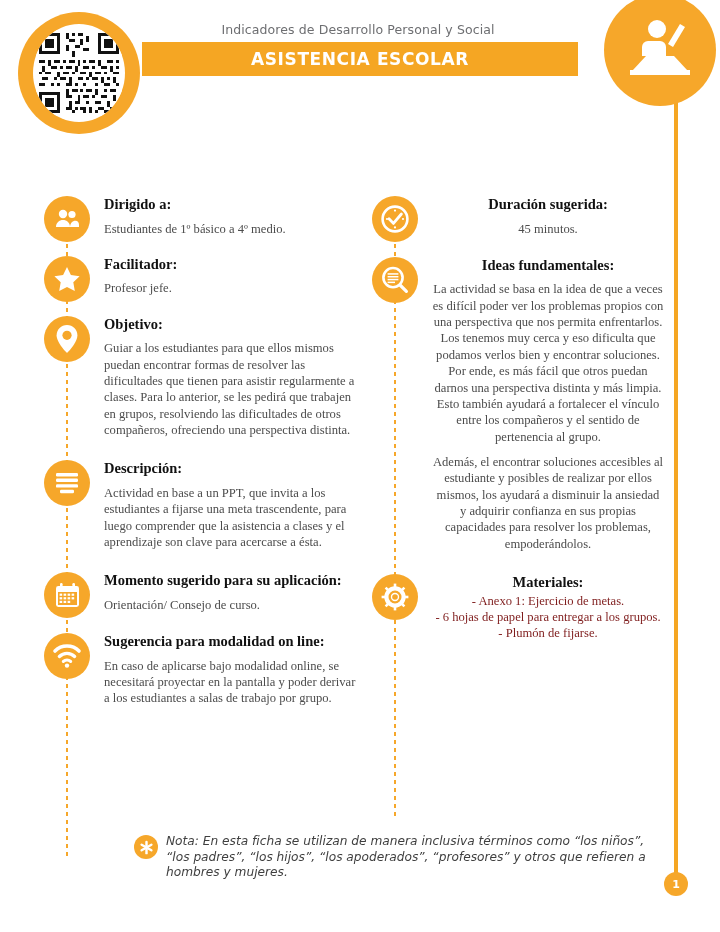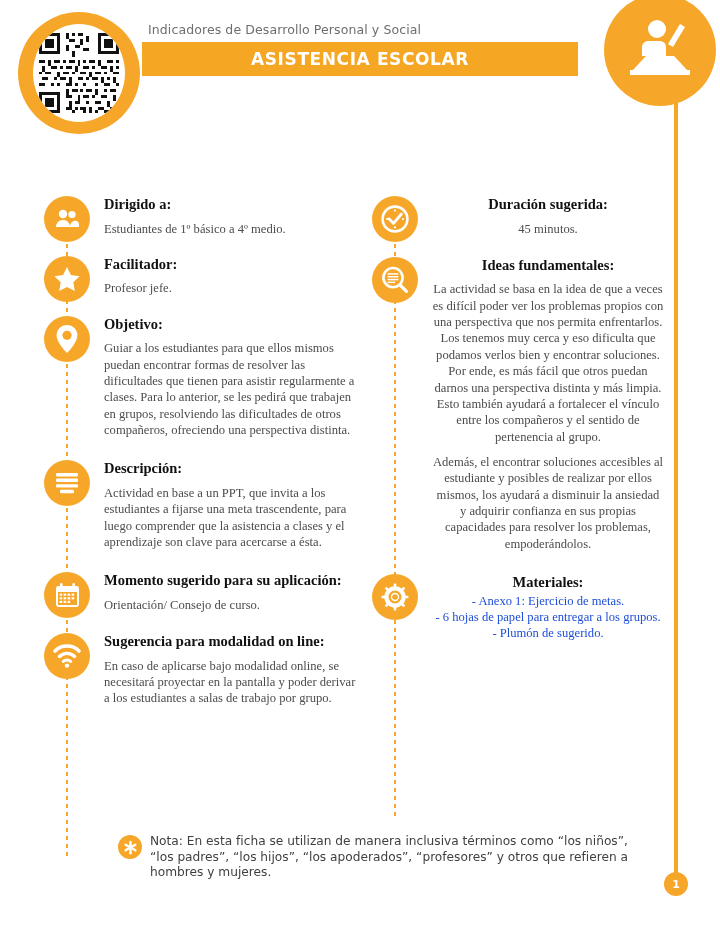--- a/index.html
+++ b/index.html
@@ -41,21 +41,21 @@
 
   .hero-icon{
     position:absolute;left:604px;top:-6px;width:112px;height:112px;
     border-radius:50%;background:#f6a72a;
     display:flex;align-items:center;justify-content:center;
   }
   .hero-icon svg{display:block;}
 
   .kicker{
     position:absolute;left:148px;top:22px;width:420px;
-    font-size:12.5px;color:#6d6e71;
+    text-align:center;font-size:12.5px;color:#6d6e71;
     letter-spacing:.1px;
   }
   .banner{
     position:absolute;left:148px;top:42px;width:424px;height:34px;
     background:#f5a623;
     display:flex;align-items:center;justify-content:center;
   }
   .banner span{
     color:#ffffff;font-size:17px;font-weight:bold;letter-spacing:.6px;
   }
@@ -93,35 +93,35 @@
     margin:0 0 2px 0;padding:0;
     font-size:14.5px;font-weight:bold;color:#111;line-height:1.14;
   }
   .entry p{
     margin:8px 0 0 0;padding:0;
     font-size:12.6px;line-height:1.3;color:#4c4c4c;
   }
   .entry p + p{margin-top:9px;}
   .entry ul{margin:0;padding:0;list-style:none;}
   .entry ul li{
-    font-size:12.6px;line-height:1.3;color:#1d4ed8;
+    font-size:12.6px;line-height:1.3;color:#7f1d1d;
     padding-left:9px;text-indent:-9px;
   }
 
   
   .dots{
     position:absolute;left:21px;width:4px;
     background-image:radial-gradient(#f6a72a 45%, transparent 47%);
     background-size:4px 8px;background-repeat:repeat-y;
   }
 
   
   .note{
-    position:absolute;left:118px;top:834px;width:530px;
-    padding-left:32px;box-sizing:border-box;
+    position:absolute;left:134px;top:834px;width:530px;
+    padding-left:32px;box-sizing:border-box;font-style:italic;
   }
   .note .ico{
     position:absolute;left:0;top:1px;width:24px;height:24px;
     border-radius:50%;background:#f6a72a;
     display:flex;align-items:center;justify-content:center;
   }
   .note p{
     margin:0;font-size:12.2px;line-height:1.28;color:#3f3f3f;
   }
 </style>
@@ -414,21 +414,21 @@
             <line x1="8.3" y1="21.7" x2="5.6" y2="24.4"></line>
           </g>
           <circle cx="15" cy="15" r="4.2" fill="#fff"></circle>
           <circle cx="15" cy="15" r="2.8" fill="#f6a72a"></circle>
         </svg>
       </div>
       <h2>Materiales:</h2>
       <ul>
         <li>- Anexo 1: Ejercicio de metas.</li>
         <li>- 6 hojas de papel para entregar a los grupos.</li>
-        <li>- Plumón de sugerido.</li>
+        <li>- Plumón de fijarse.</li>
       </ul>
     </div>
   </div>
 
   <div class="note">
     <div class="ico">
       <svg width="15" height="15" viewBox="0 0 16 16">
         <g stroke="#fff" stroke-width="2.6" stroke-linecap="round">
           <line x1="8" y1="2" x2="8" y2="14"></line>
           <line x1="2.8" y1="5" x2="13.2" y2="11"></line>

